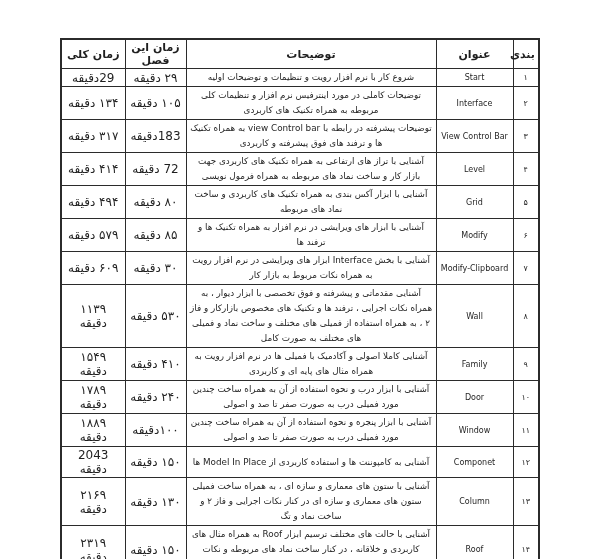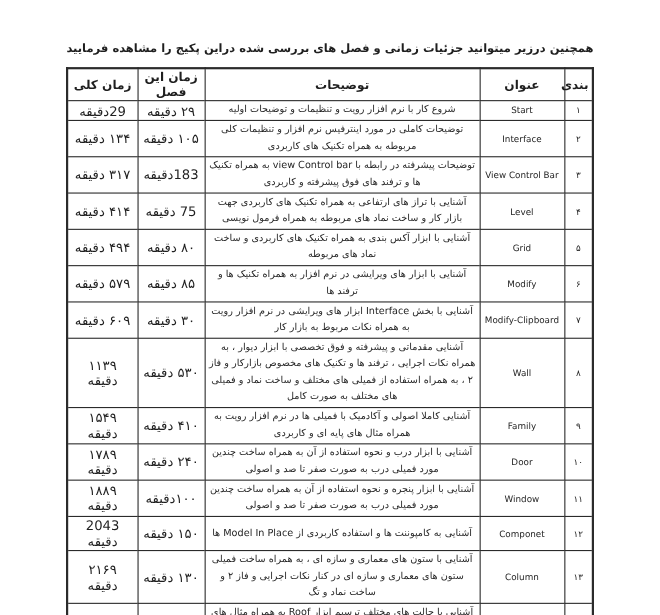--- a/index.html
+++ b/index.html
@@ -54,21 +54,20 @@
   col.w-title { width: 77px; }
   col.w-desc  { width: 250px; }
   col.w-chap  { width: 61px; }
   col.w-total { width: 64px; }
 </style>
 </head>
 <body>
 
 <div class="page">
 
-  <div class="intro">همچنین درزیر میتوانید جزئیات زمانی و فصل های بررسی شده دراین پکیج را مشاهده فرمایید</div>
 
   <table class="course">
     <colgroup>
       <col class="w-index">
       <col class="w-title">
       <col class="w-desc">
       <col class="w-chap">
       <col class="w-total">
     </colgroup>
     <thead>
@@ -99,21 +98,21 @@
       <td class="c-index">۳</td>
       <td class="c-title">View Control Bar</td>
       <td class="c-desc">توضیحات پیشرفته در رابطه با view Control bar به همراه تکنیک ها و ترفند های فوق پیشرفته و کاربردی</td>
       <td class="c-time">183دقیقه</td>
       <td class="c-time">۳۱۷ دقیقه</td>
     </tr>
         <tr>
       <td class="c-index">۴</td>
       <td class="c-title">Level</td>
       <td class="c-desc">آشنایی با تراز های ارتفاعی به همراه تکنیک های کاربردی جهت بازار کار و ساخت نماد های مربوطه به همراه فرمول نویسی</td>
-      <td class="c-time">75 دقیقه</td>
+      <td class="c-time">72 دقیقه</td>
       <td class="c-time">۴۱۴ دقیقه</td>
     </tr>
         <tr>
       <td class="c-index">۵</td>
       <td class="c-title">Grid</td>
       <td class="c-desc">آشنایی با ابزار آکس بندی به همراه تکنیک های کاربردی و ساخت نماد های مربوطه</td>
       <td class="c-time">۸۰ دقیقه</td>
       <td class="c-time">۴۹۴ دقیقه</td>
     </tr>
         <tr>

